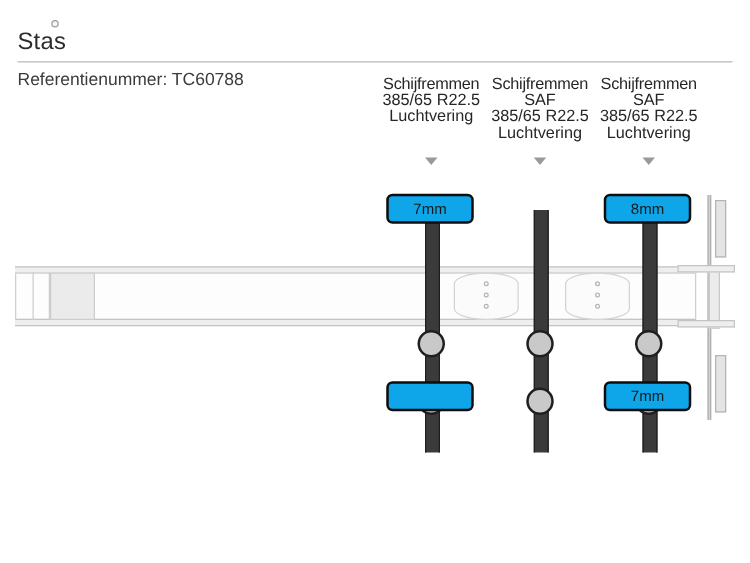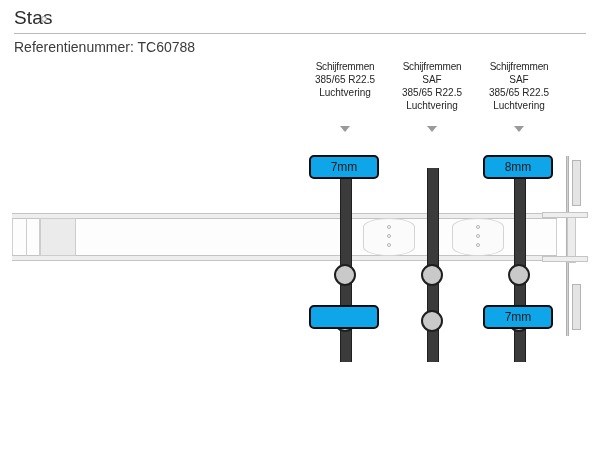--- a/index.html
+++ b/index.html
@@ -13,21 +13,21 @@
     height: 450px;
     position: relative;
     overflow: hidden;
     font-family: "Liberation Sans", sans-serif;
     color: #333333;
   }
 
   
   #header {
     position: absolute;
-    left: 0; top: 0;
+    left: 0; top: 16px;
     width: 600px;
     height: 56px;
   }
   #brand-title {
     position: absolute;
     left: 14px; top: 7px;
     font-size: 19px;
     font-weight: 400;
     color: #2b2b2b;
     letter-spacing: 0.2px;
@@ -60,21 +60,21 @@
     position: absolute;
     top: 60px;
     width: 92px;
     height: 275px;
   }
   .axle-spec {
     position: absolute;
     left: 0; top: 0;
     width: 92px;
     text-align: center;
-    font-size: 10px;
+    font-size: 13px;
     line-height: 13px;
     color: #262626;
     white-space: nowrap;
   }
   .axle-spec .spec-line { display: block; }
   .spec-brake { letter-spacing: -0.2px; }
 
   .axle-arrow {
     position: absolute;
     left: 50%;

